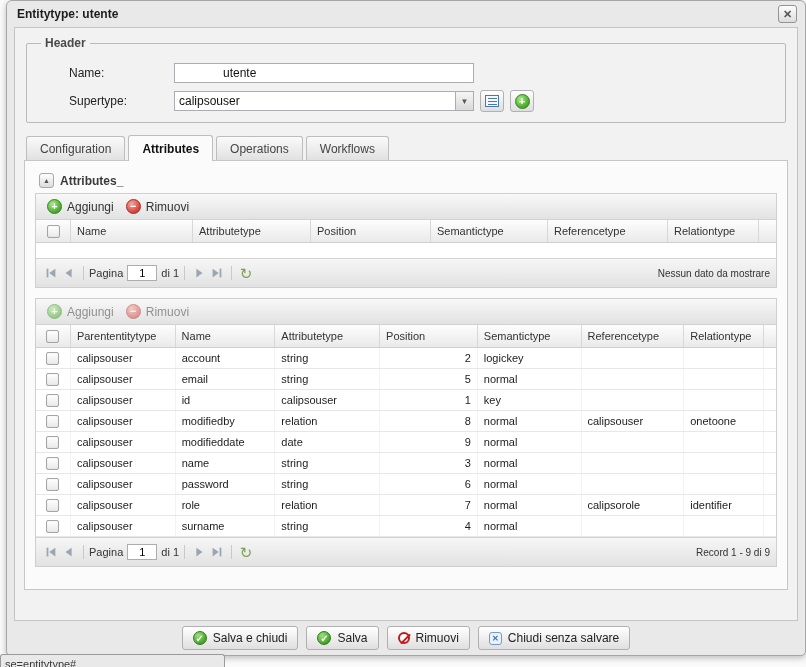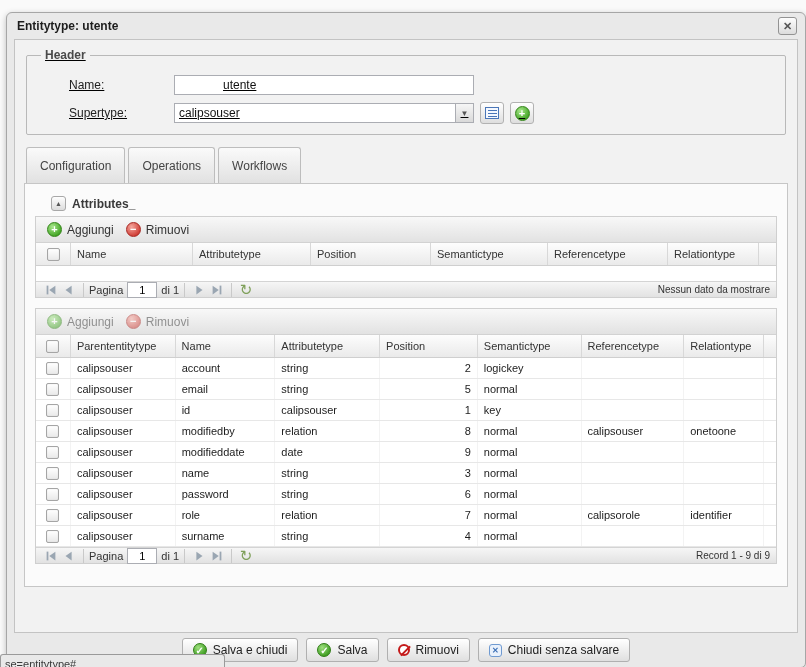--- a/index.html
+++ b/index.html
@@ -1,33 +1,33 @@
 <!DOCTYPE html>
 <html><head>
 <meta charset="utf-8">
 <style>
   * { box-sizing: border-box; }
   html,body { margin:0; padding:0; width:806px; height:667px; overflow:hidden;
     font-family:"Liberation Sans", sans-serif; background:#fafafa; }
 
   
-  .win { position:absolute; left:6px; top:12px; width:800px; height:656px;
+  .win { position:absolute; left:6px; top:0; width:800px; height:656px;
     background:#e9e9e9; border:1px solid #a6a6a6; border-radius:6px 6px 5px 5px;
     box-shadow:0 2px 6px rgba(0,0,0,.25); display:flex; flex-direction:column; }
   .titlebar { height:26px; display:flex; align-items:center; padding:0 8px 0 10px; }
   .title { font-size:12px; font-weight:bold; color:#1d1d1d; flex:1; }
   .close-btn { width:19px; height:18px; border:1px solid #939393; border-radius:3px;
     background:linear-gradient(#fdfdfd,#dcdcdc); color:#555; font-size:11px; font-weight:bold;
     display:flex; align-items:center; justify-content:center; cursor:pointer; }
   .body-panel { flex:1; margin:0 7px; border:1px solid #c3c3c3; background:#f2f2f2;
     padding:8px 9px; overflow:hidden; }
 
   
   fieldset.hdr { border:1px solid #b9b9b9; border-radius:2px; margin:0 2px 12px 2px;
-    padding:6px 10px 10px 10px;text-decoration:underline; }
+    padding:6px 10px 10px 10px; }
   fieldset.hdr legend { font-size:12px; font-weight:bold; color:#4a4a4a; padding:0 4px; margin-left:4px; }
   .field-row { display:flex; align-items:center; margin-top:7px; }
   .field-label { width:105px; font-size:12px; color:#222;margin-left:32px; }
   .txt { height:20px; border:1px solid #abadb3; font-size:12px; padding:1px 4px;
     font-family:"Liberation Sans", sans-serif; color:#111; background:#fff; }
   .name-input { width:300px;padding-left:48px; }
   .combo { display:flex; width:300px; }
   .combo-input { flex:1; border-right:none; }
   .combo-trigger { width:19px; height:20px; border:1px solid #abadb3;
     background:linear-gradient(#f6f6f6,#d9d9d9); display:flex; align-items:center;
@@ -37,28 +37,28 @@
   .list-ic { width:14px; height:12px; border:1px solid #4a76b8; background:#f4f8ff; position:relative; }
   .list-ic::before { content:""; position:absolute; left:2px; top:2px; width:9px; height:7px;
     background:repeating-linear-gradient(#4a76b8 0 1px, transparent 1px 3px); }
   .round-ic { width:15px; height:15px; border-radius:50%; color:#fff; font-size:11px; font-weight:bold;
     line-height:13px; text-align:center; }
   .ic-add { background:radial-gradient(circle at 35% 30%, #a8e88c, #42a424 75%); border:1px solid #328417; }
   .ic-remove { background:radial-gradient(circle at 35% 30%, #f5a79e, #cf3d35 75%); border:1px solid #a72722; }
 
   
   .tabstrip { display:flex; align-items:flex-end; padding:0 2px; margin-top:2px; }
-  .tab { height:36px; padding:0 13px; margin-right:3px; display:flex; align-items:center;
+  .tab { height:24px; padding:0 13px; margin-right:3px; display:flex; align-items:center;
     font-size:12px; color:#444; border:1px solid #bdbdbd; border-bottom:none;
     border-radius:3px 3px 0 0; background:linear-gradient(#fafafa,#e1e1e1); cursor:pointer; position:relative; }
   .tab.active { background:#fbfbfb; font-weight:bold; color:#111; height:26px; margin-bottom:-1px; z-index:2; }
   .tab-content { border:1px solid #c6c6c6; background:#fbfbfb; padding:8px 10px 12px 10px; position:relative; }
 
   
-  .panel-hd { display:flex; align-items:center; margin:4px 0 5px 16px;text-align:right; }
+  .panel-hd { display:flex; align-items:center; margin:4px 0 5px 4px;text-align:right; }
   .collapse-tool { width:15px; height:15px; border:1px solid #a8a8a8; border-radius:3px;
     background:linear-gradient(#fefefe,#dcdcdc); font-size:7px; color:#555; display:flex;
     align-items:center; justify-content:center; margin-right:6px; cursor:pointer; }
   .panel-title { font-size:12px; font-weight:bold; color:#3a3a3a; }
   .panel-box { border:1px solid #cfcfcf; background:#fff; margin-bottom:10px; }
   .toolbar { height:26px; display:flex; align-items:center; gap:2px; padding:0 6px;
     background:linear-gradient(#f8f8f8,#e2e2e2); border-bottom:1px solid #d2d2d2; }
   .tb-btn { display:flex; align-items:center; gap:5px; font-size:12px; color:#333; padding:2px 5px; cursor:pointer; }
   .toolbar.disabled .tb-btn { opacity:.5; cursor:default; }
 
@@ -77,21 +77,21 @@
   .empty-body { height:15px; background:#fff; }
 
   
   .g1-cb{width:35px;} .g1-c0{width:122px;} .g1-c1{width:118px;} .g1-c2{width:120px;}
   .g1-c3{width:117px;} .g1-c4{width:120px;} .g1-c5{width:91px;} .g-fill{flex:1; border-right:none;}
   
   .g2-cb{width:35px;} .g2-c0{width:105px;} .g2-c1{width:100px;} .g2-c2{width:105px;}
   .g2-c3{width:98px;} .g2-c4{width:104px;} .g2-c5{width:103px;} .g2-c6{width:80px;}
 
   
-  .pager { height:16px; display:flex; align-items:center; padding:0 6px;
+  .pager { height:29px; display:flex; align-items:center; padding:0 6px;
     background:linear-gradient(#f6f6f6,#e2e2e2); border-top:1px solid #d4d4d4; font-size:11px; color:#333; }
   .pg-btn { width:18px; height:18px; display:flex; align-items:center; justify-content:center; cursor:pointer; }
   .pg-sep { width:1px; height:14px; background:#c9c9c9; margin:0 5px; }
   .pg-input { width:30px; height:16px; border:1px solid #abadb3; font-size:11px; text-align:center;
     font-family:"Liberation Sans", sans-serif; margin:0 4px; background:#fff; }
   .pg-status { margin-left:auto; font-size:10px; color:#333; }
   .pg-svg { fill:#9aa6b2; }
   .refresh { color:#7fa05a; font-size:15px; line-height:15px; }
 
   
@@ -142,20 +142,23 @@
         <div class="mini-btn">
           <span class="round-ic ic-add">+</span>
         </div>
       </div>
     </fieldset>
 
     <div class="tabstrip">
       <div class="tab">
           <span>Configuration</span>
         </div>
+      <div class="tab active">
+          <span>Attributes</span>
+        </div>
       <div class="tab">
           <span>Operations</span>
         </div>
       <div class="tab">
           <span>Workflows</span>
         </div>
     </div>
 
     <div class="tab-content">
 

